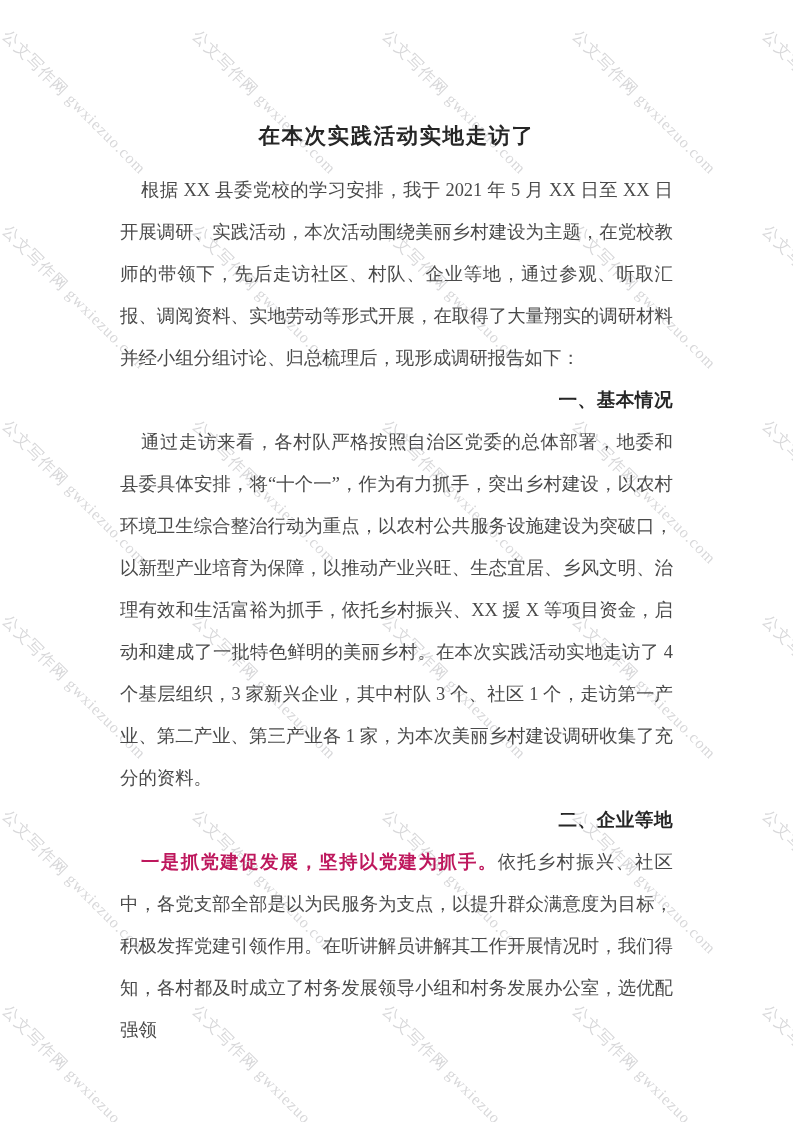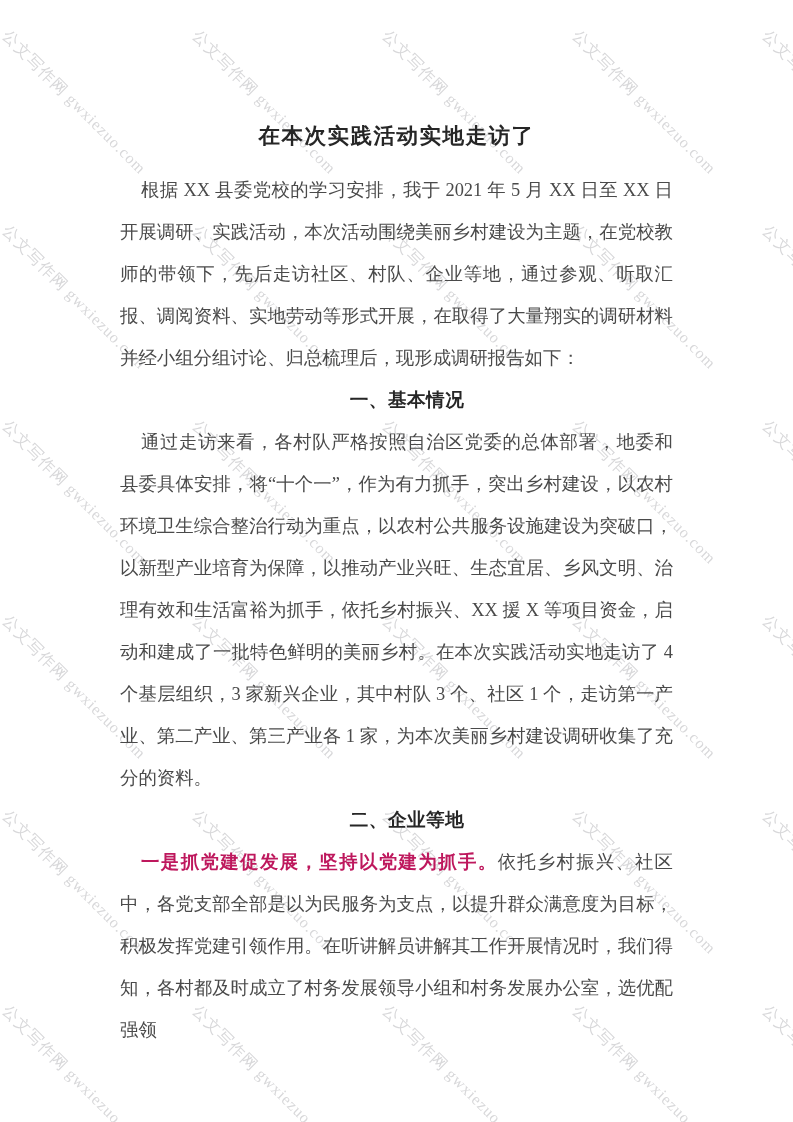--- a/index.html
+++ b/index.html
@@ -57,21 +57,21 @@
     font-size: 18.4px;
     line-height: 42px;
     text-align: justify;
     text-indent: 21px;
     color: #4a4a4a;
     word-break: normal;
   }
   .doc-body p.heading {
     font-weight: bold;
     color: #262626;
-    text-align: center;
+    text-align: right;
     font-family: "Liberation Sans", "DejaVu Sans", sans-serif;
     font-size: 18.6px;
     letter-spacing: 0.5px;
   }
   .doc-body .lead {
     font-weight: bold;
     color: #be185d;
     font-family: "Liberation Sans", "DejaVu Sans", sans-serif;
     letter-spacing: 0.2px;
   }

